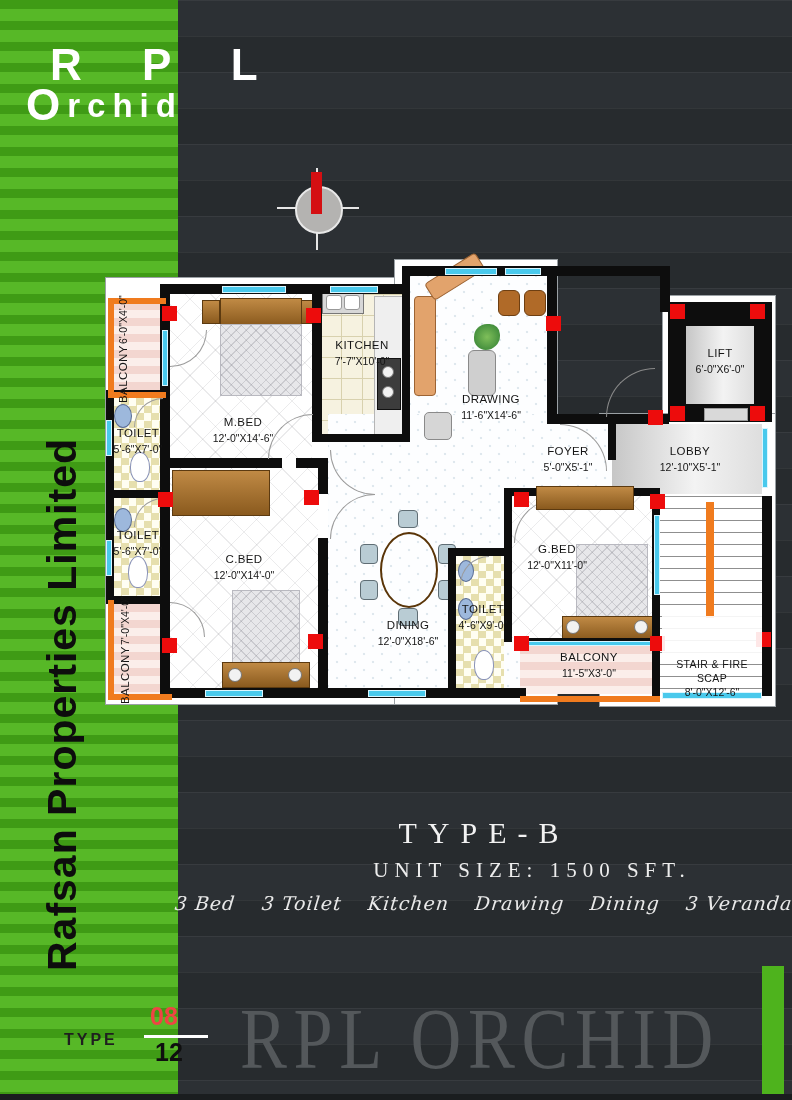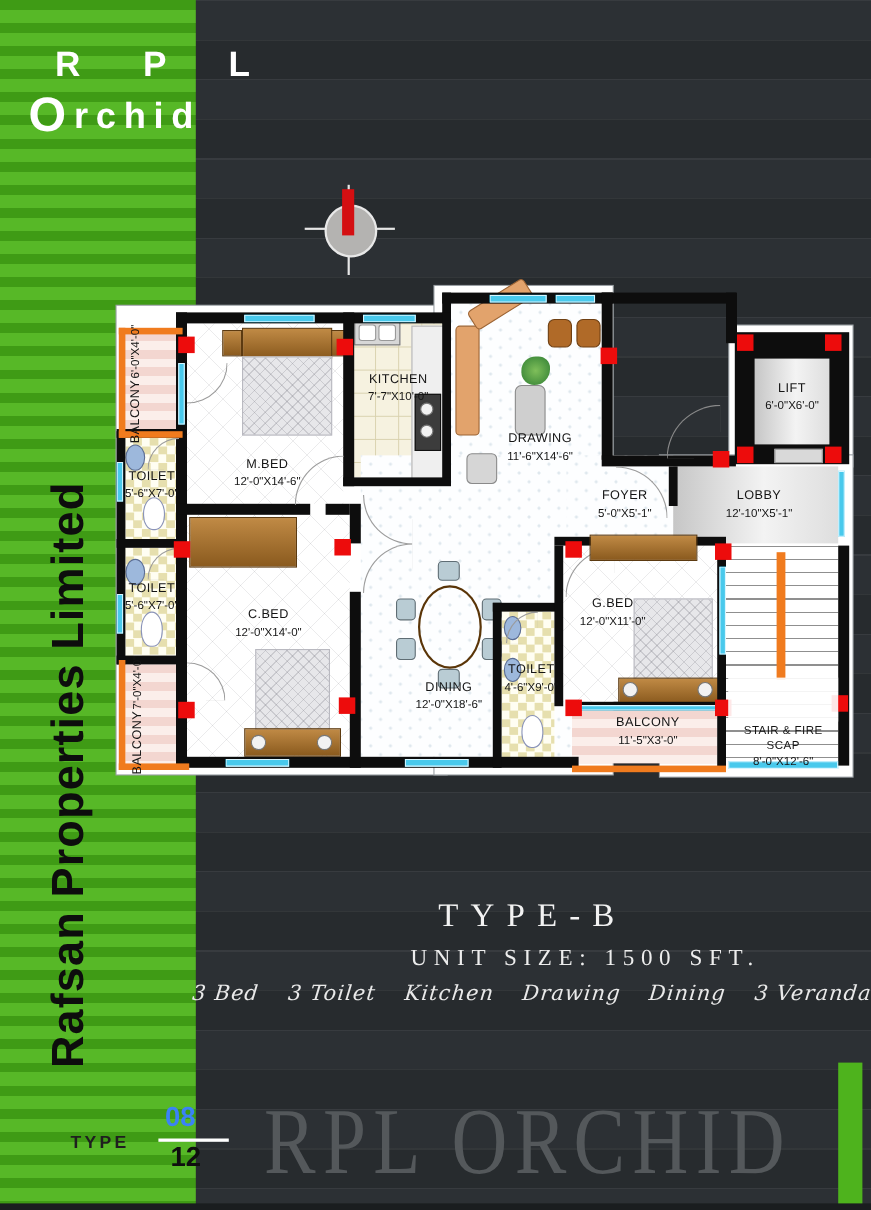--- a/index.html
+++ b/index.html
@@ -9,32 +9,32 @@
   .bg{position:absolute;inset:0;
       background:
         repeating-linear-gradient(180deg, rgba(255,255,255,0.055) 0 1px, transparent 1px 36px),
         repeating-linear-gradient(180deg, #2c3034 0 36px, #272b2e 36px 72px);}
   .green-band{position:absolute;left:0;top:0;width:178px;height:1100px;
       background:repeating-linear-gradient(180deg,#3f9b15 0 9px,#57b827 9px 21px);}
   .green-bar-r{position:absolute;left:762px;top:966px;width:22px;height:134px;background:#4eb31d;}
   .bottom-edge{position:absolute;left:0;top:1094px;width:792px;height:6px;background:#1a1d1f;}
 
   
-  .logo1{position:absolute;left:50px;top:40px;font-size:32px;font-weight:bold;color:#fff;letter-spacing:24px;}
+  .logo1{position:absolute;left:50px;top:40px;font-size:44px;font-weight:bold;color:#fff;letter-spacing:24px;}
   .logo2{position:absolute;left:26px;top:80px;color:#fff;font-weight:bold;letter-spacing:7px;font-size:33px;}
   .logo2 .big{font-size:44px;vertical-align:-3px;}
 
   .brand-vert{position:absolute;left:30px;top:430px;height:548px;width:64px;
       writing-mode:vertical-rl;transform:rotate(180deg);
       font-size:41px;font-weight:bold;color:#0d0d0d;letter-spacing:1px;
       display:flex;align-items:center;justify-content:center;}
 
   
   .page-word{position:absolute;left:64px;top:1031px;font-size:16px;font-weight:bold;color:#1f1f1f;letter-spacing:3px;}
-  .page-num{position:absolute;left:150px;top:1002px;font-size:25px;font-weight:bold;color:#3b82f6;text-align:right;}
+  .page-num{position:absolute;left:150px;top:1002px;font-size:25px;font-weight:bold;color:#ef4444;text-align:right;}
   .page-line{position:absolute;left:144px;top:1035px;width:64px;height:3px;background:#fff;}
   .page-den{position:absolute;left:155px;top:1038px;font-size:25px;font-weight:bold;color:#0f0f0f;}
 
   
   .cmp-h{position:absolute;left:277px;top:207px;width:82px;height:2px;background:#e6e6e6;}
   .cmp-v{position:absolute;left:316px;top:168px;width:2px;height:82px;background:#e6e6e6;}
   .cmp-c{position:absolute;left:295px;top:186px;width:44px;height:44px;border-radius:50%;
          background:#b4b3b1;border:2px solid #e8e8e8;}
   .cmp-n{position:absolute;left:311px;top:172px;width:11px;height:42px;background:#d40f12;}
 

